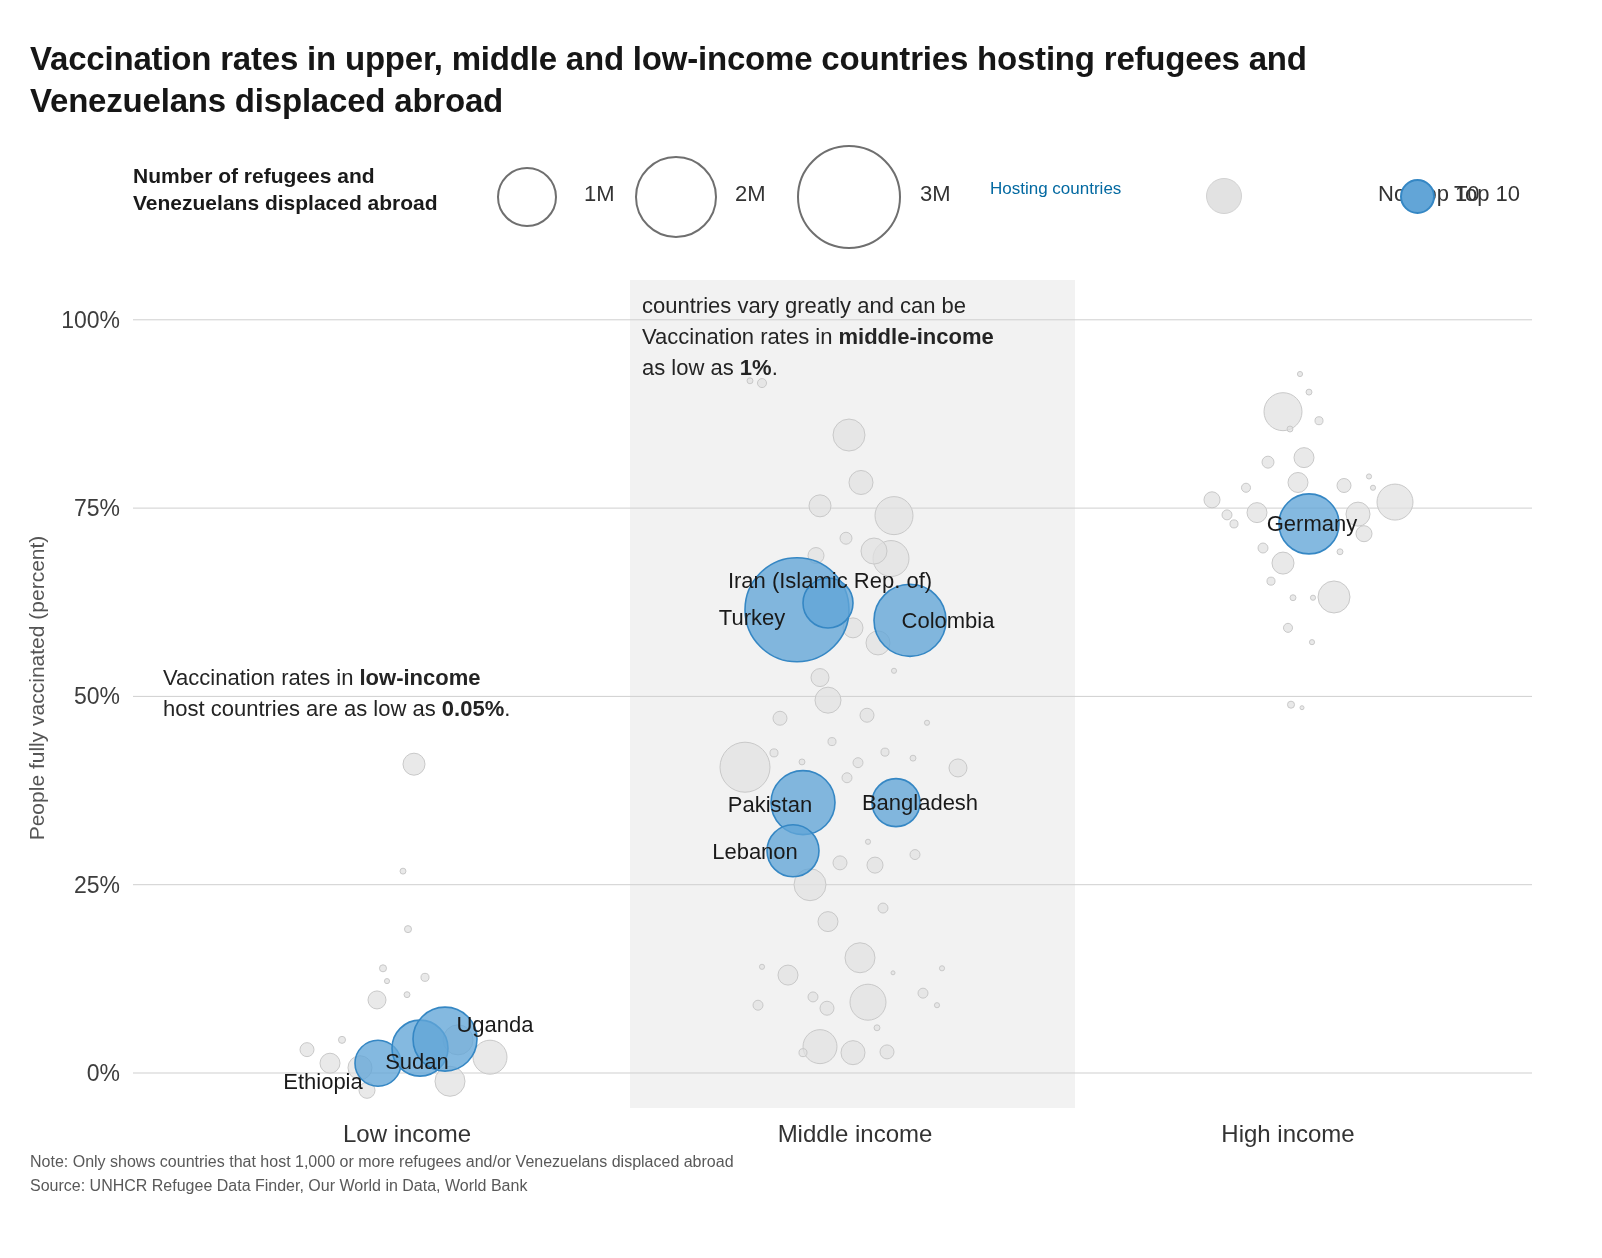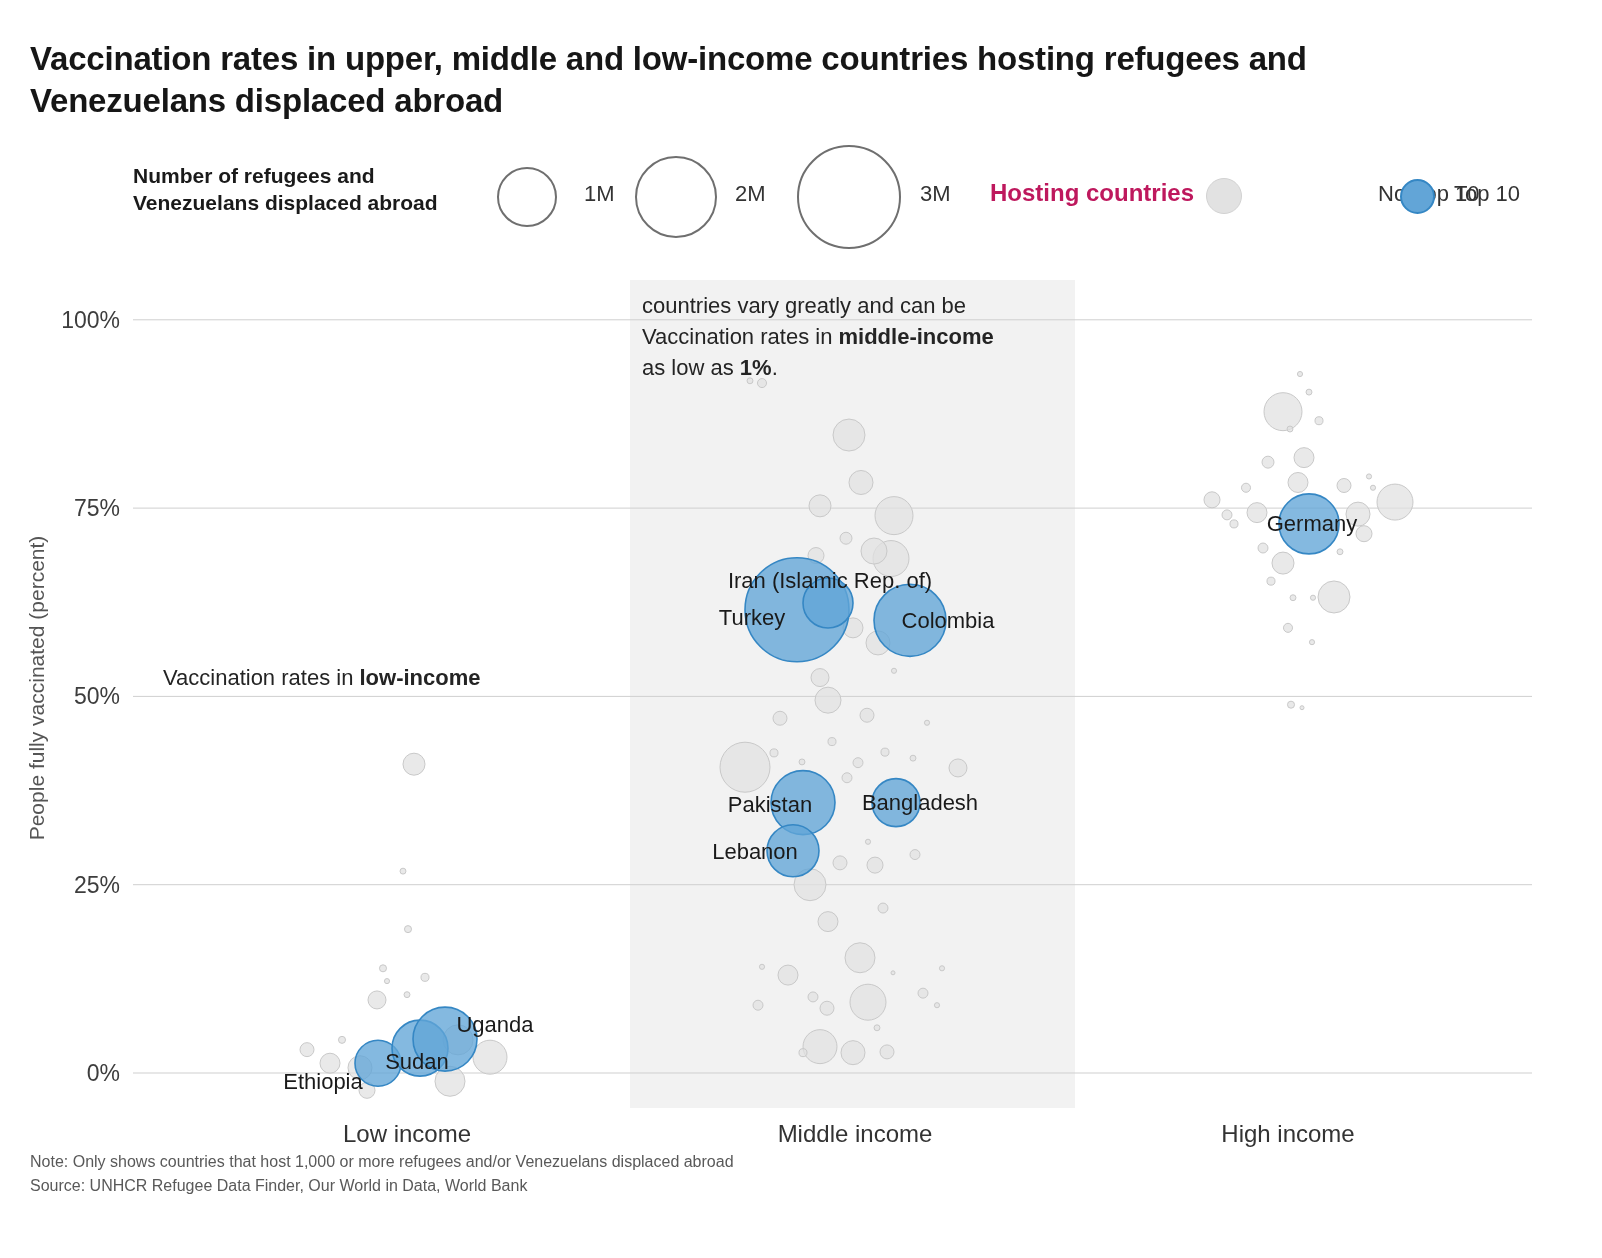--- a/index.html
+++ b/index.html
@@ -4,21 +4,21 @@
 <style>
   html,body{margin:0;padding:0;background:#ffffff;}
   body{font-family:"Liberation Sans",sans-serif;}
   .stage{position:relative;width:1602px;height:1258px;background:#ffffff;overflow:hidden;padding-left:10px;}
   .title{position:absolute;left:30px;top:16px;width:1400px;font-size:33px;line-height:42px;
          font-weight:700;color:#161616;letter-spacing:-0.2px;}
   .size-title{position:absolute;left:133px;top:162px;font-size:21px;line-height:27px;
          font-weight:700;color:#1a1a1a;}
   .ring{position:absolute;border:2px solid #6f6f6f;border-radius:50%;background:transparent;}
   .leg-label{position:absolute;top:181px;font-size:22px;color:#333;}
-  .host-title{position:absolute;left:990px;top:179px;font-size:24px;font-weight:700;color:#be185d;}
+  .host-title{position:absolute;left:990px;top:179px;font-size:17px;font-weight:400;color:#0369a1;}
   .dot{position:absolute;border-radius:50%;}
   .dot-gray{background:#e2e2e2;border:1px solid #d2d2d2;}
   .dot-blue{background:#62a5d7;border:2px solid #3587c4;}
   .annotation{position:absolute;font-size:22px;line-height:31px;color:#242424;}
   .annotation .b{font-weight:700;}
   .footer{position:absolute;left:30px;top:1150px;font-size:16px;line-height:23.5px;color:#595959;}
   svg text{font-family:"Liberation Sans",sans-serif;}
   .tick{font-size:23px;fill:#3d3d3d;}
   .xlab{font-size:24px;fill:#333333;}
   .ylab{font-size:21px;fill:#555555;}
@@ -182,20 +182,21 @@
       <text x="1312" y="531" text-anchor="middle" class="clab">Germany</text>
     </svg>
 
   <div class="annotation" style="left:642px;top:290px;width:430px;">
       <div><span>countries vary greatly and can be</span></div>
       <div><span>Vaccination rates in </span><span class="b">middle-income</span></div>
       <div><span>as low as </span><span class="b">1%</span><span>.</span></div>
     </div>
   <div class="annotation" style="left:163px;top:662px;width:440px;">
       <div><span>Vaccination rates in </span><span class="b">low-income</span></div>
+      <div><span>host countries are as low as </span><span class="b">0.05%</span><span>.</span></div>
     </div>
 
   <div class="footer">
     <div>Note: Only shows countries that host 1,000 or more refugees and/or Venezuelans displaced abroad</div>
     <div>Source: UNHCR Refugee Data Finder, Our World in Data, World Bank</div>
   </div>
 
 </div>
 
 </body></html>

